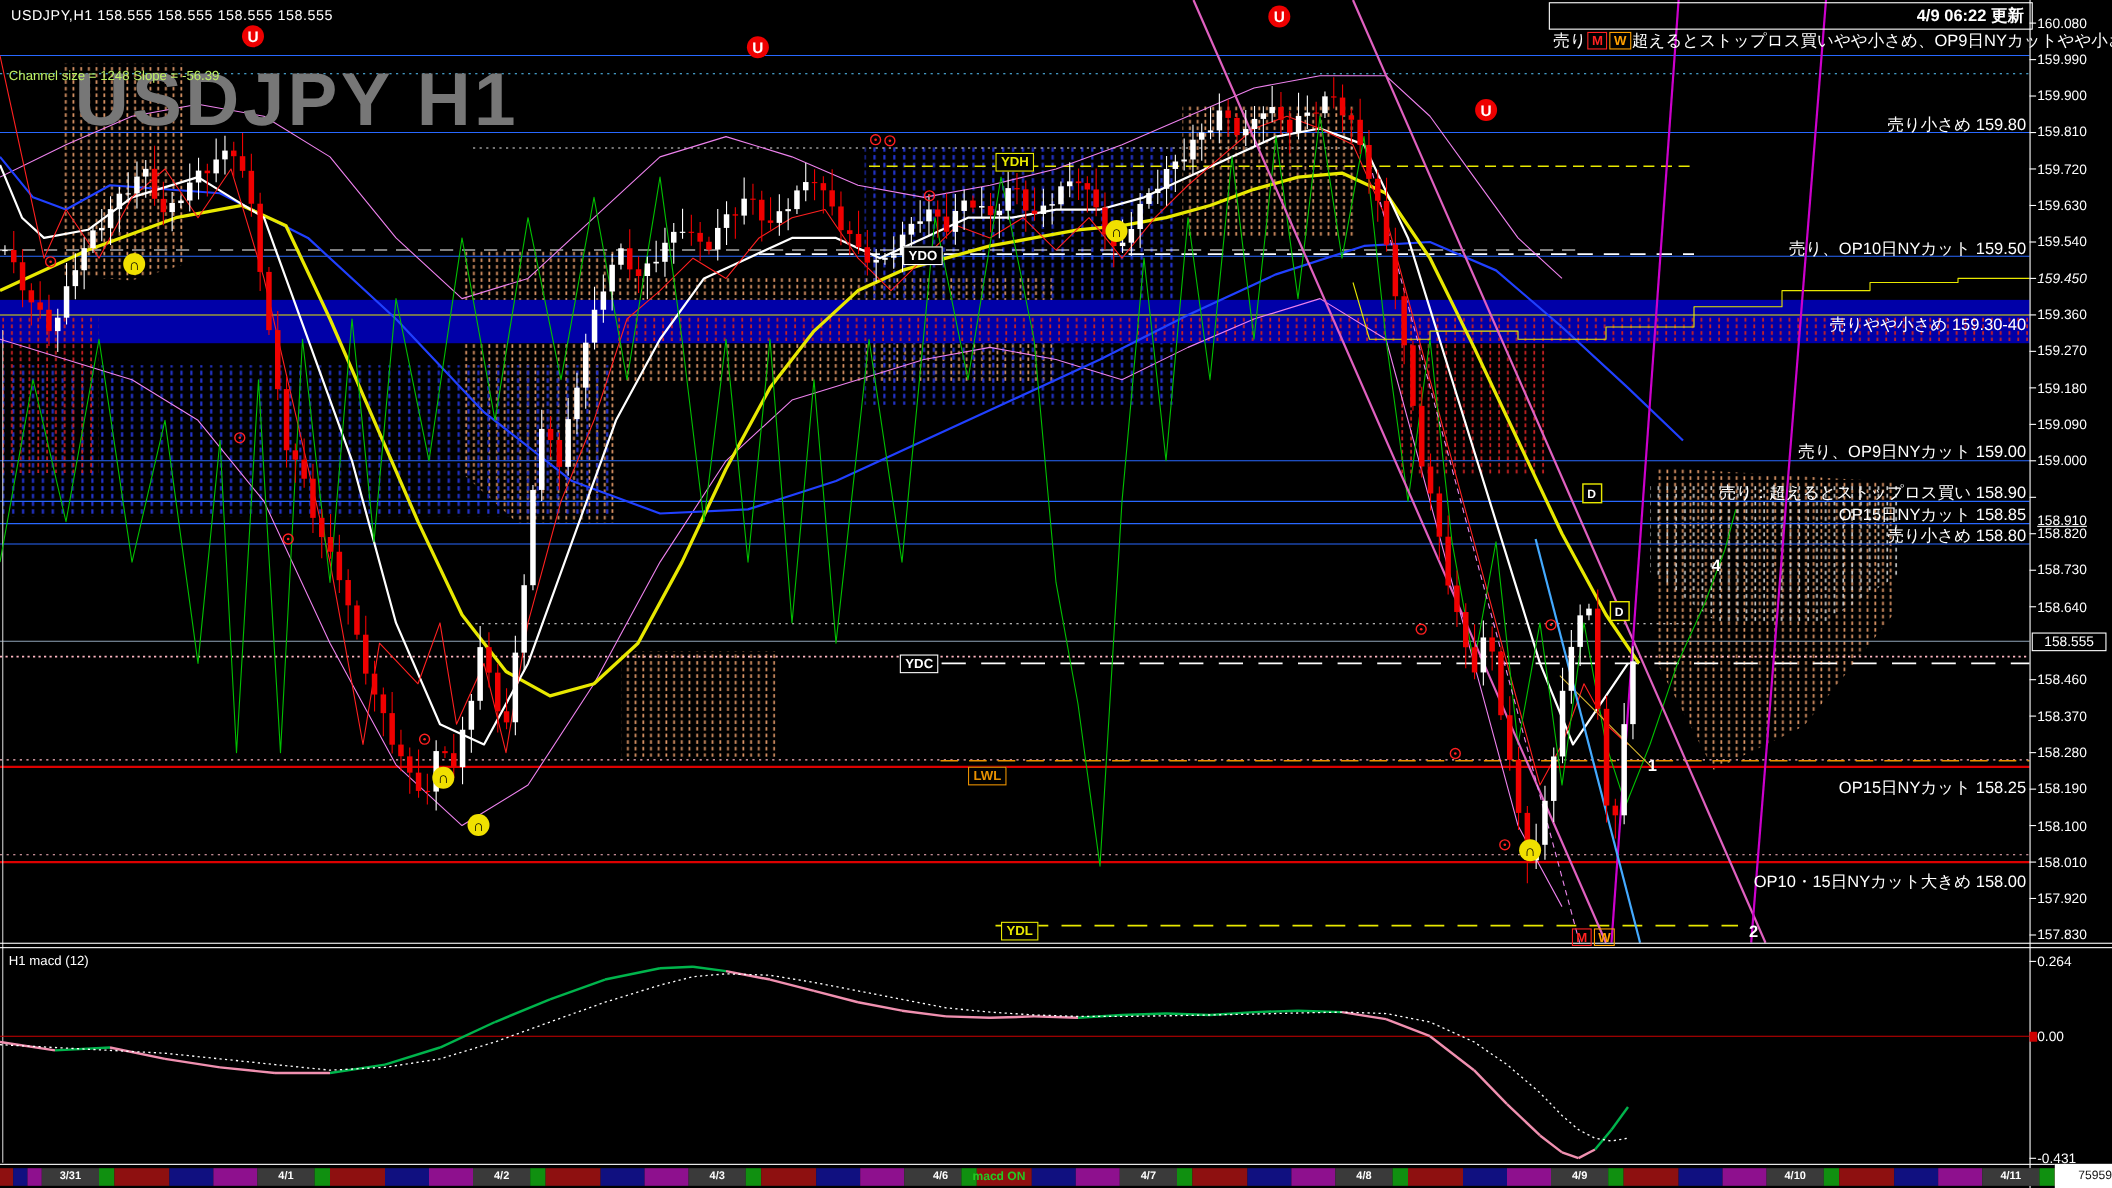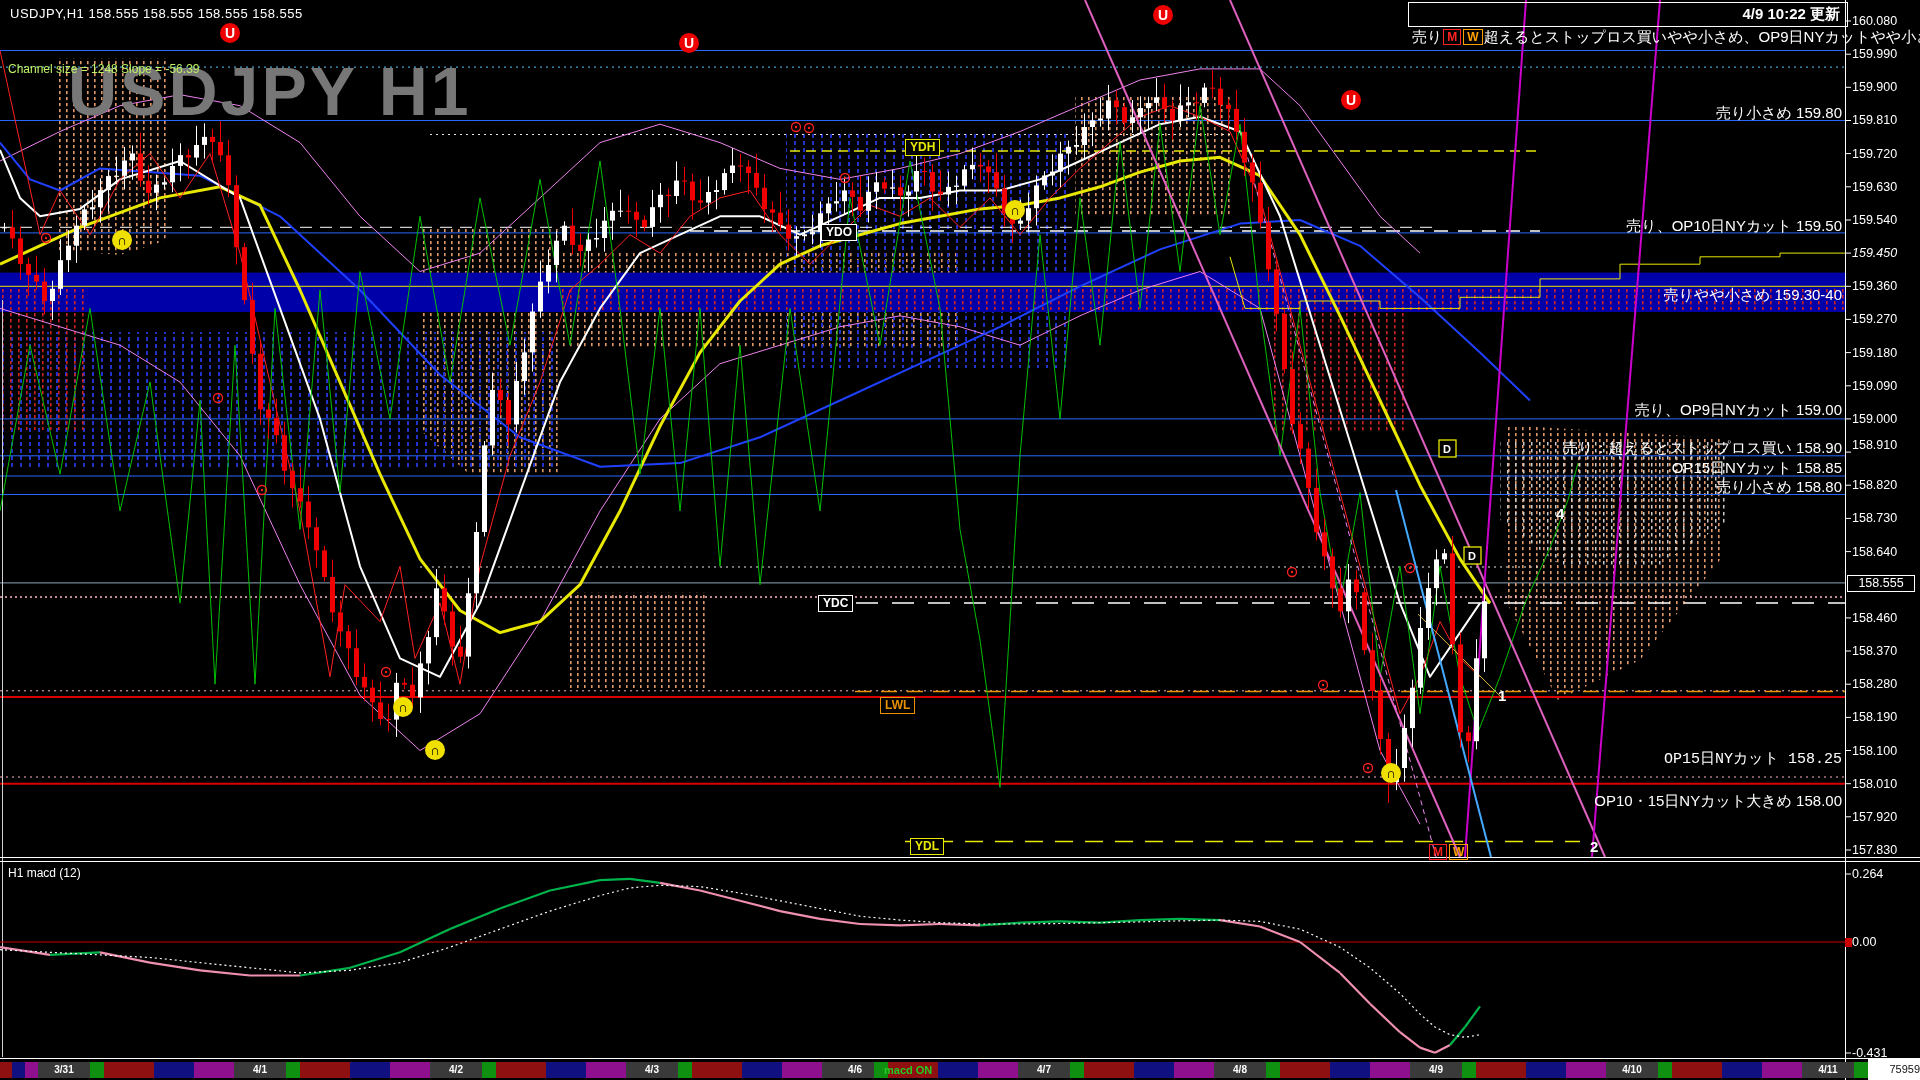--- a/index.html
+++ b/index.html
@@ -658,52 +658,52 @@
         <line x1="1465" y1="1027.0" x2="1480" y2="1006.4" stroke="#00b44c" stroke-width="2.2"></line>
       </g>
       <polyline points="0,949.7 50,952.3 100,954.9 150,957.5 200,962.6 250,967.8 300,972.9 350,970.3 400,962.6 450,947.2 500,929.1 550,911.1 600,895.6 630,887.9 660,885.3 700,886.6 740,893.1 780,900.8 820,908.5 860,916.2 900,920.1 940,922.7 980,924.0 1020,924.0 1060,923.5 1100,922.7 1140,921.9 1180,920.9 1220,920.1 1260,921.4 1300,929.1 1340,947.2 1370,967.8 1400,993.5 1420,1014.1 1435,1027.0 1450,1034.7 1465,1037.3 1480,1034.7" fill="none" stroke="#ffffff" stroke-width="1.2" stroke-dasharray="2 3"></polyline>
     </svg>
 
   <div class="abs symline">USDJPY,H1  158.555 158.555 158.555 158.555</div>
   <div class="abs watermark">USDJPY H1</div>
   <div class="abs chaninfo">Channel size = 1248 Slope = -56.39</div>
 
   <div class="abs updbox"></div>
-  <div class="abs updtext">4/9 10:22 更新</div>
+  <div class="abs updtext">4/9 06:22 更新</div>
 
   <div class="abs topnote">
     <span>売り</span><span class="mbox">M</span><span class="wbox">W</span><span>超えるとストップロス買いやや小さめ、OP9日NYカットやや小さ</span>
   </div>
 
   <div id="jnotes">
       <div class="abs jnote" style="top: 104px;">売り小さめ 159.80</div>
       <div class="abs jnote" style="top: 217px;">売り、OP10日NYカット 159.50</div>
       <div class="abs jnote" style="top: 286px;">売りやや小さめ 159.30-40</div>
       <div class="abs jnote" style="top: 401px;">売り、OP9日NYカット 159.00</div>
       <div class="abs jnote" style="top: 439px;">売り：超えるとストップロス買い 158.90</div>
       <div class="abs jnote" style="top: 459px;">OP15日NYカット 158.85</div>
       <div class="abs jnote" style="top: 478px;">売り小さめ 158.80</div>
-      <div class="abs jnote" style="top: 749px; font-family: Liberation Mono, monospace;">OP15日NYカット 158.25</div>
+      <div class="abs jnote" style="top: 707px;">OP15日NYカット 158.25</div>
       <div class="abs jnote" style="top: 792px;">OP10・15日NYカット大きめ 158.00</div>
     </div>
   <div id="axis-labels">
       <div class="abs tick" style="top: 14px;">160.080</div>
       <div class="abs tick" style="top: 47.16px;">159.990</div>
       <div class="abs tick" style="top: 80.32px;">159.900</div>
       <div class="abs tick" style="top: 113.48px;">159.810</div>
       <div class="abs tick" style="top: 146.64px;">159.720</div>
       <div class="abs tick" style="top: 179.8px;">159.630</div>
       <div class="abs tick" style="top: 212.96px;">159.540</div>
       <div class="abs tick" style="top: 246.12px; font-style: italic;">159.450</div>
       <div class="abs tick" style="top: 279.28px;">159.360</div>
       <div class="abs tick" style="top: 312.44px;">159.270</div>
       <div class="abs tick" style="top: 345.6px;">159.180</div>
       <div class="abs tick" style="top: 378.76px;">159.090</div>
       <div class="abs tick" style="top: 411.92px;">159.000</div>
-      <div class="abs tick" style="top: 438px;">158.910</div>
+      <div class="abs tick" style="top: 466px; text-decoration: underline;">158.910</div>
       <div class="abs tick" style="top: 478.24px;">158.820</div>
       <div class="abs tick" style="top: 511.4px;">158.730</div>
       <div class="abs tick" style="top: 544.56px;">158.640</div>
       <div class="abs tick" style="top: 610.88px;">158.460</div>
       <div class="abs tick" style="top: 644.04px;">158.370</div>
       <div class="abs tick" style="top: 677.2px;">158.280</div>
       <div class="abs tick" style="top: 710.36px;">158.190</div>
       <div class="abs tick" style="top: 743.52px;">158.100</div>
       <div class="abs tick" style="top: 776.68px;">158.010</div>
       <div class="abs tick" style="top: 809.84px;">157.920</div>

